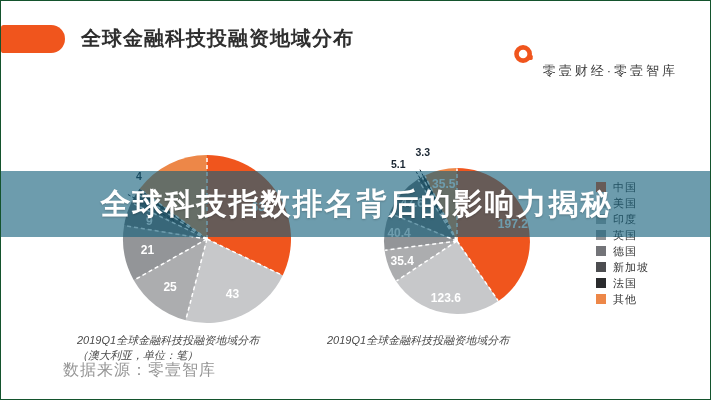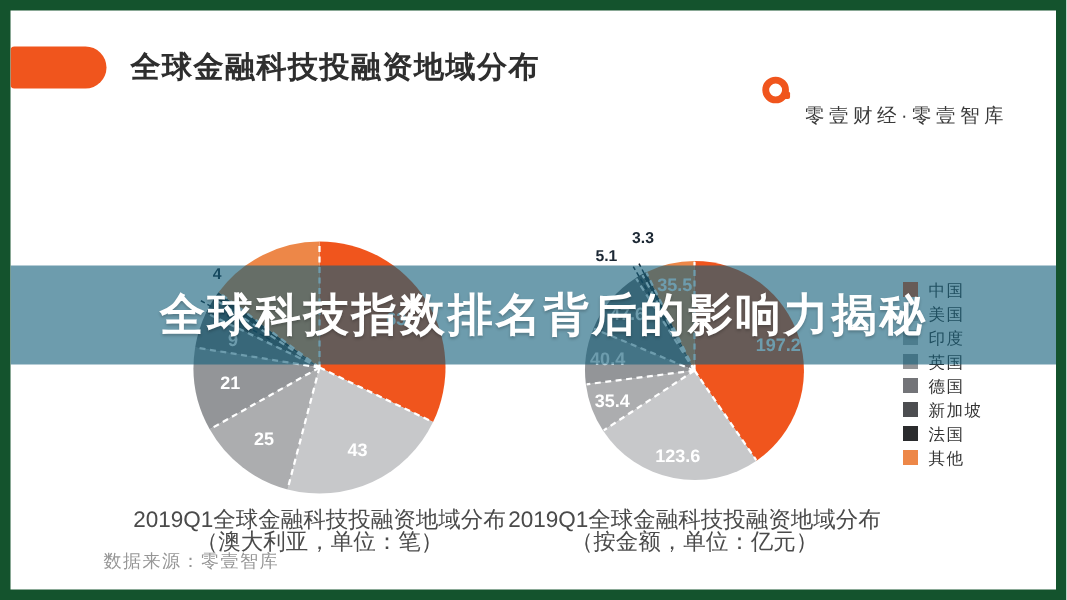--- a/index.html
+++ b/index.html
@@ -1,19 +1,19 @@
 <!DOCTYPE html>
 <html><head>
 <meta charset="utf-8">
 <style>
   html,body{margin:0;padding:0;background:#fff;}
   #frame{
     position:relative;width:711px;height:400px;background:#ffffff;
     font-family:"Liberation Sans","DejaVu Sans",sans-serif;
-    overflow:hidden;border:7px solid #14532d;box-sizing:border-box;
+    overflow:hidden;border:1px solid #14532d;box-sizing:border-box;
   }
   
   #title-pill{position:absolute;left:0;top:24px;width:64px;height:28px;
     background:#F0551D;border-radius:3px 16px 16px 3px;}
   #page-title{position:absolute;left:80px;top:24px;font-size:20px;font-weight:bold;
     color:#2e2e2e;letter-spacing:1px;}
   #logo{position:absolute;right:32px;top:26px;display:flex;align-items:center;}
   #logo-glyph{width:22px;height:22px;margin-right:8px;display:block;}
   #logo-text{font-size:13px;color:#3a3a3a;letter-spacing:3px;font-weight:500;margin-top:35px;}
   
@@ -26,26 +26,26 @@
     background:rgba(20,95,122,0.62);z-index:3;display:flex;align-items:center;
     justify-content:center;}
   #overlay-banner-text{font-size:30px;font-weight:bold;color:#ffffff;
     letter-spacing:2px;text-shadow:0 1px 2px rgba(0,0,0,0.22);white-space:nowrap;}
   
   #legend{position:absolute;left:595px;top:178px;z-index:2;}
   .legend-item{display:flex;align-items:center;height:16px;}
   .legend-swatch{width:10px;height:10px;margin-right:7px;flex:0 0 auto;}
   .legend-label{font-size:11px;color:#333333;letter-spacing:1px;}
   
-  .pie-caption{position:absolute;top:332px;width:260px;text-align:center;z-index:2;
-    font-size:15px;color:#4a4a4a;line-height:15px;}
+  .pie-caption{position:absolute;top:332px;width:260px;z-index:2;
+    font-size:11px;color:#4a4a4a;line-height:15px;font-style:italic;}
   #caption-left{left:76px;}
   #caption-right{left:326px;}
   
-  #source-note{position:absolute;left:62px;top:359px;font-size:12px;color:#969696;
+  #source-note{position:absolute;left:62px;top:359px;font-size:16px;color:#969696;
     letter-spacing:1px;z-index:2;}
 </style>
 </head>
 <body>
 
 <div id="frame">
 
   <div id="title-pill"></div>
   <div id="page-title">全球金融科技投融资地域分布</div>
 
@@ -152,18 +152,17 @@
   <div id="overlay-banner">
     <span id="overlay-banner-text">全球科技指数排名背后的影响力揭秘</span>
   </div>
 
   <div class="pie-caption" id="caption-left">
     <div>2019Q1全球金融科技投融资地域分布</div>
     <div>（澳大利亚，单位：笔）</div>
   </div>
   <div class="pie-caption" id="caption-right">
     <div>2019Q1全球金融科技投融资地域分布</div>
-    <div>（按金额，单位：亿元）</div>
   </div>
 
   <div id="source-note">数据来源：零壹智库</div>
 
 </div>
 
 </body></html>

